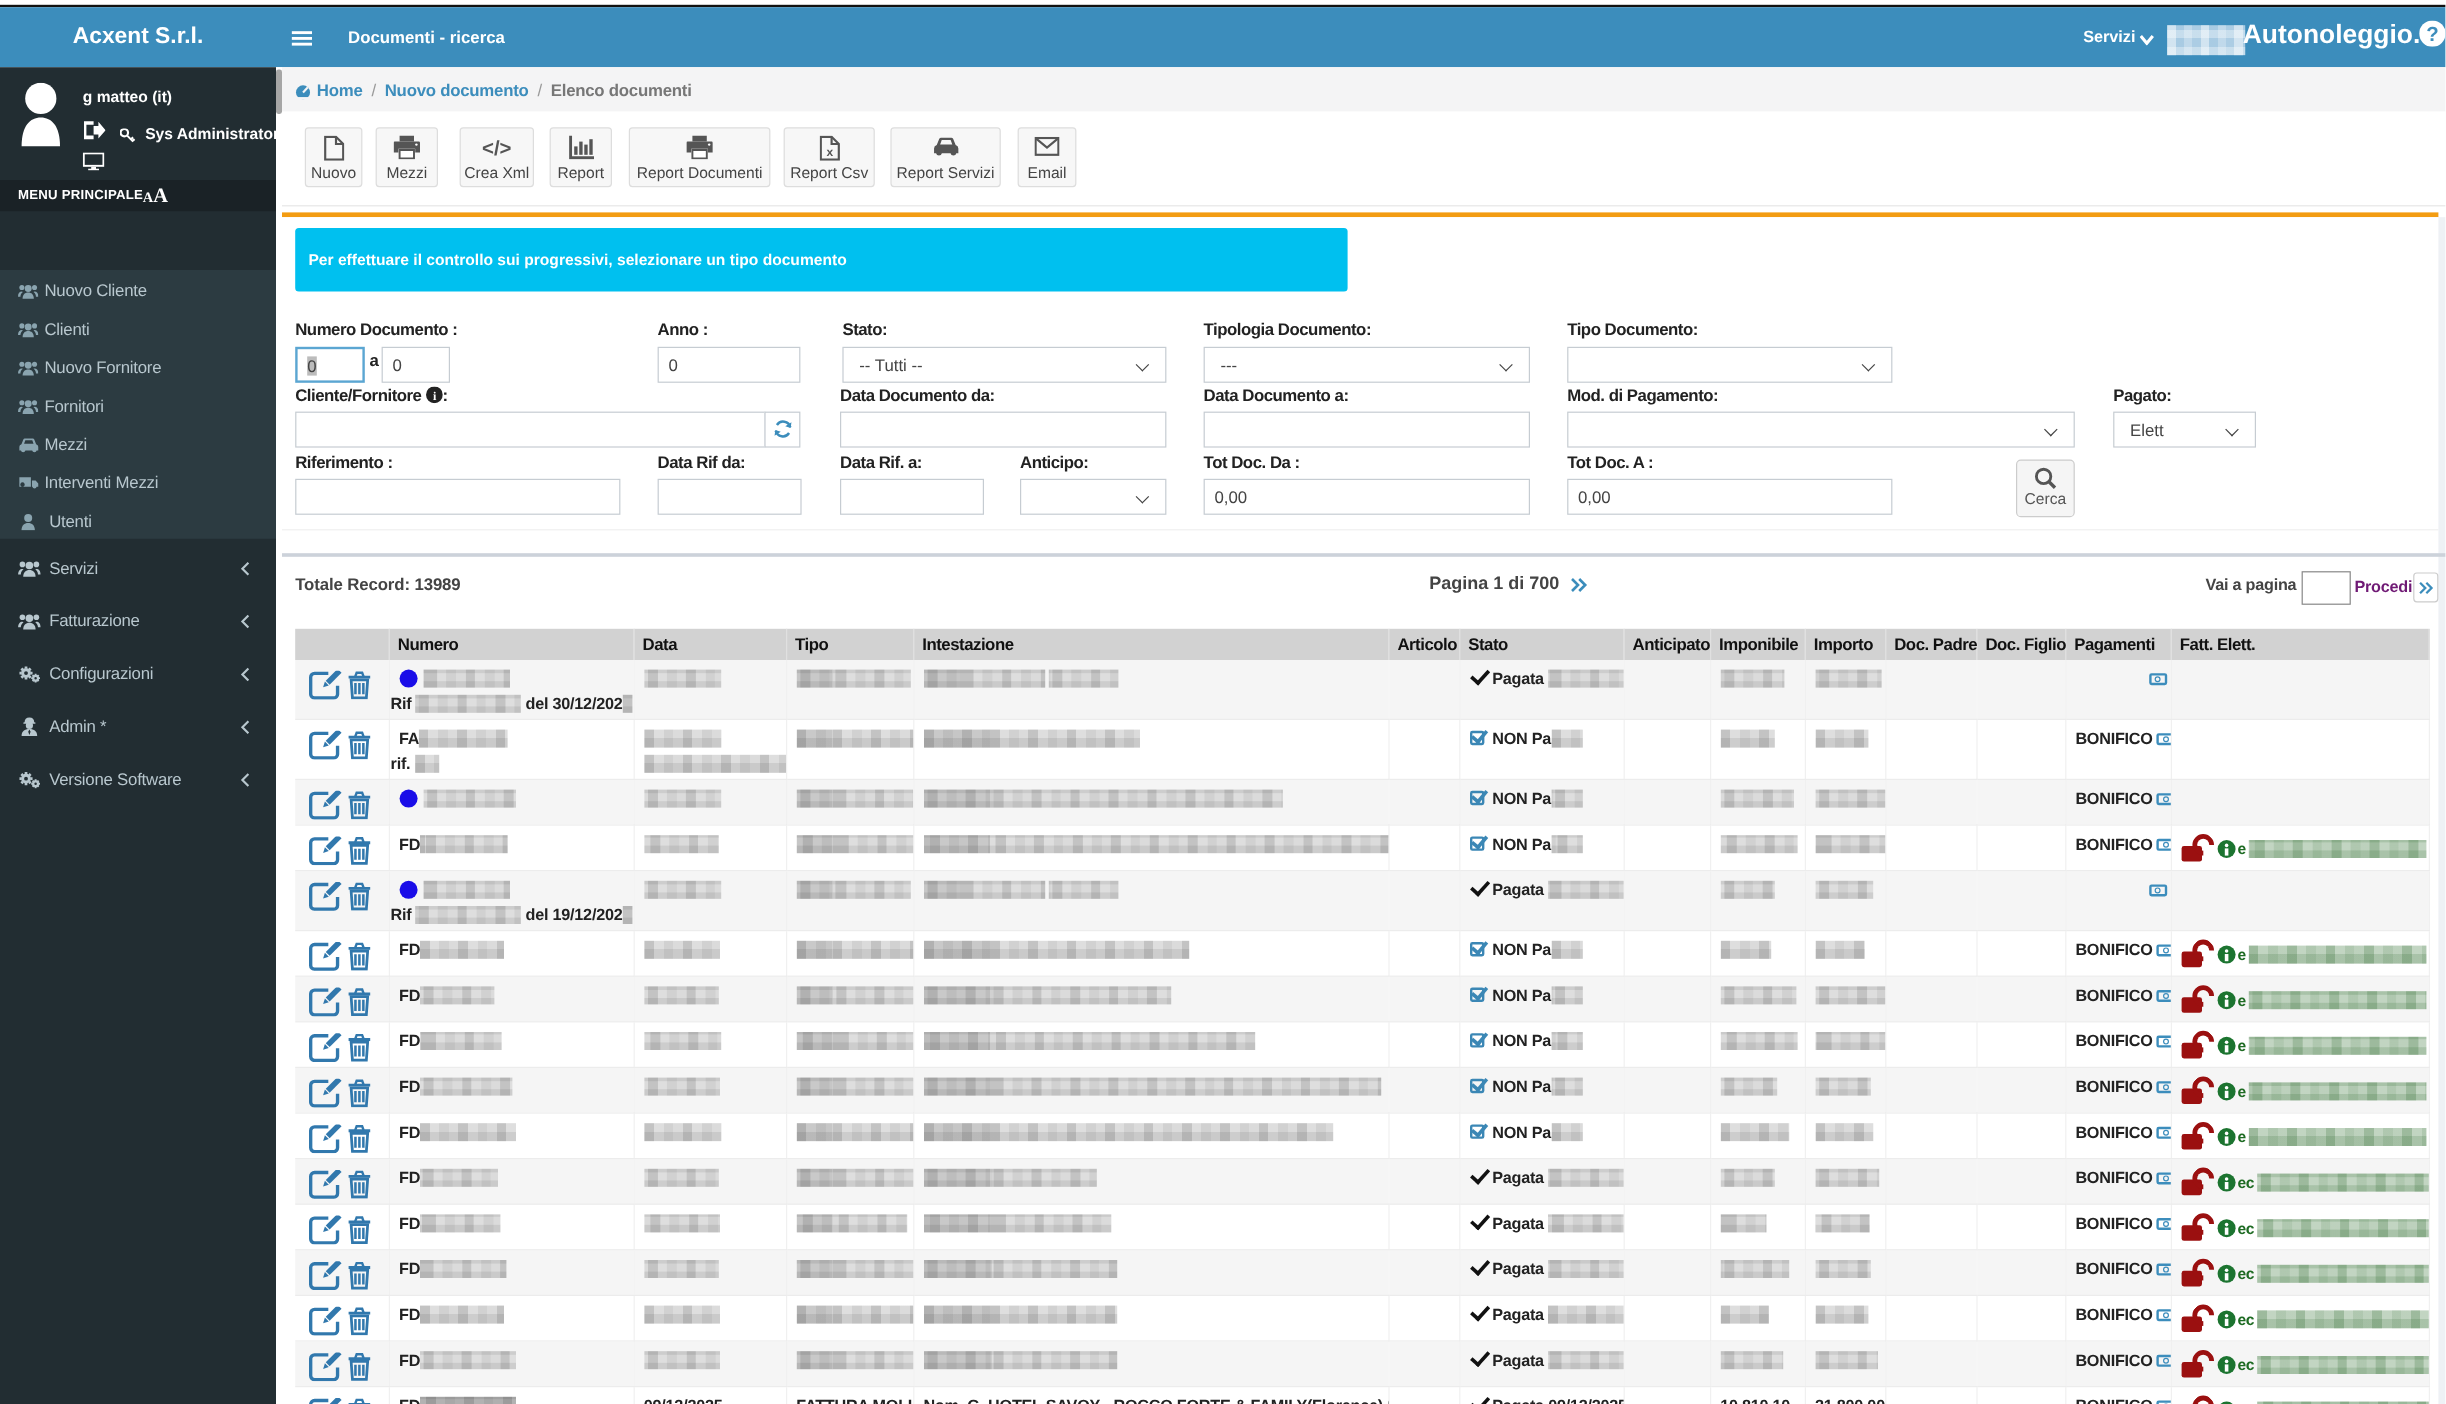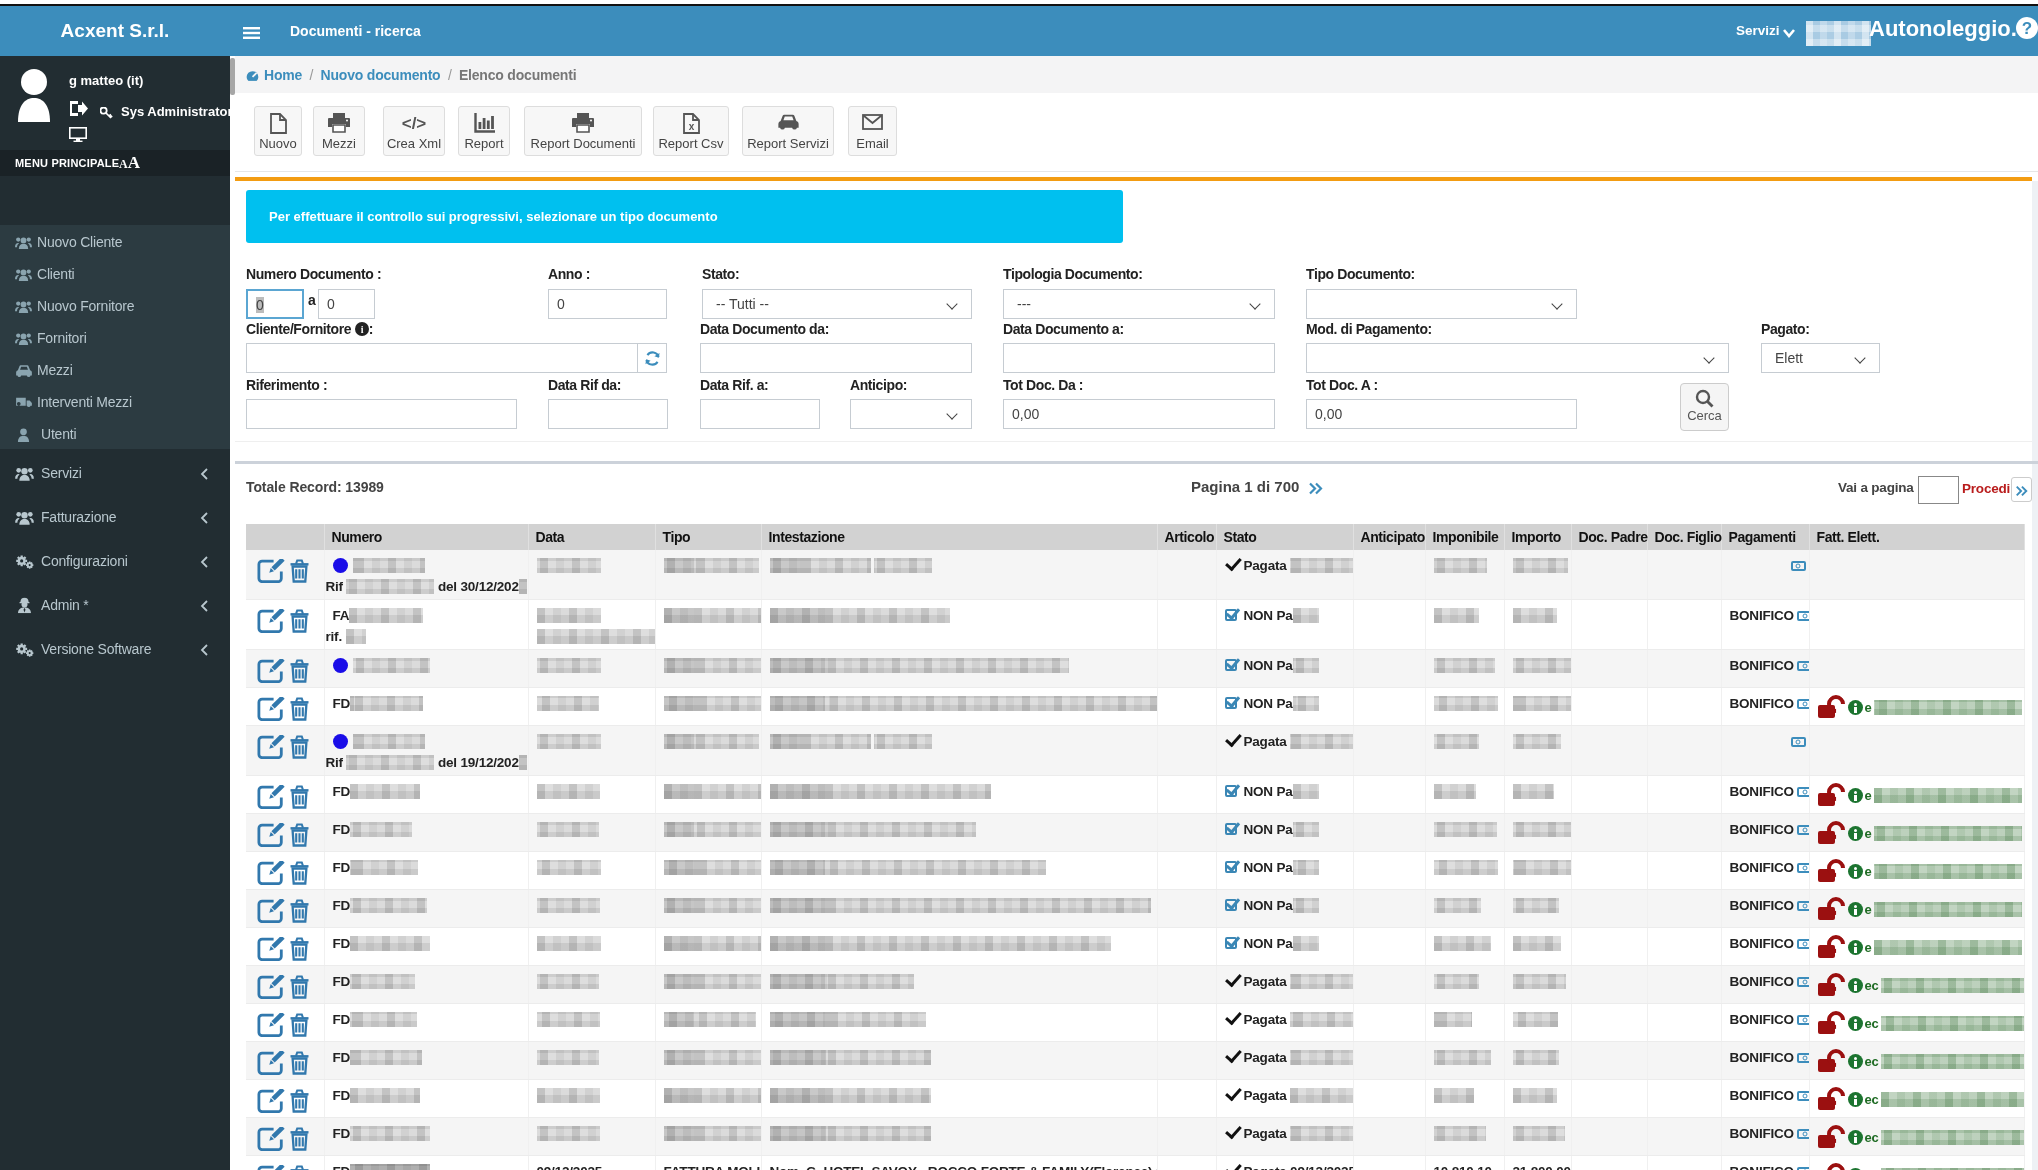--- a/index.html
+++ b/index.html
@@ -50,33 +50,33 @@
 #toolstrip{left:235px;top:93px;width:1803px;height:84px;background:#fff}
 #toolline{left:235px;top:171px;width:1803px;height:1px;background:#e6e6e6}
 .tbtn{position:absolute;top:106px;height:50px;background:#f7f7f7;border:1px solid #ddd;border-radius:3px;color:#444;text-align:center;font-size:13px}
 .tbtn .lb{position:absolute;bottom:4px;left:0;right:0;white-space:nowrap}
 .tbtn .ic{position:absolute;top:6px;left:0;right:0}
 
 #orange{left:235px;top:177px;width:1797px;height:4px;background:#f39c12}
 #box{left:235px;top:181px;width:1797px;height:989px;background:#fff}
 #rightmargin{left:2032px;top:181px;width:6px;height:989px;background:#eef1f5}
 #alert{left:246px;top:190px;width:877px;height:53px;background:#00c0ef;border-radius:3px;color:#fff;font-size:13px;font-weight:bold}
-#alert span{position:absolute;left:23px;top:19px}
+#alert span{position:absolute;left:11px;top:19px}
 .lab{position:absolute;font-size:14px;letter-spacing:-.4px;font-weight:bold;color:#222;white-space:nowrap}
 .inp{position:absolute;height:30px;border:1px solid #c6ccd2;background:#fff;font-size:14px;color:#444;line-height:28px;padding-left:8px}
 .sel{position:absolute;height:30px;border:1px solid #c6ccd2;background:#fff;font-size:14px;color:#444;line-height:28px;padding-left:13px}
 .sel:after{content:"";position:absolute;right:15px;top:10px;width:7px;height:7px;border-right:1.7px solid #444;border-bottom:1.7px solid #444;transform:rotate(45deg)}
 #line441{left:235px;top:441px;width:1797px;height:1px;background:#efefef}
 #steel{left:235px;top:461px;width:1803px;height:3px;background:#ccd2da}
 
 #totale{left:246px;top:479px;font-size:14px;font-weight:bold;color:#444;letter-spacing:-.1px}
 #pagina{left:1191px;top:478px;font-size:15px;font-weight:bold;color:#444}
 #vai{left:1838px;top:480px;font-size:13.5px;font-weight:bold;color:#444;letter-spacing:-.2px}
 #vaiinp{left:1918px;top:476px;width:41px;height:28px;border:1px solid #888;background:#fff}
-#procedi{left:1962px;top:481px;font-size:13.5px;font-weight:bold;color:#b91c1c;letter-spacing:-.2px}
+#procedi{left:1962px;top:481px;font-size:13.5px;font-weight:bold;color:#701a75;letter-spacing:-.2px}
 #procbtn{left:2011px;top:477px;width:21px;height:25px;border:1px solid #ccc;border-radius:3px;background:#fff;text-align:center}
 
 table{border-collapse:collapse;table-layout:fixed;width:1778px;font-size:13.5px;letter-spacing:-.2px}
 #tbl{left:246px;top:524px}
 th{background:#d2d2d2;font-weight:bold;color:#111;text-align:left;padding:4px 6px 4px 7px;height:26px;font-size:14px;letter-spacing:-.4px;border-right:1px solid #e0e0e0;white-space:nowrap;overflow:visible}
 td{padding:7px 8px 4px;vertical-align:top;line-height:17px;border-right:1px solid #f0f0f0;border-bottom:1px solid #ececec;white-space:nowrap;overflow:hidden;font-weight:bold;color:#222}
 tr.odd td{background:#f5f5f5}
 tr.odd .px{background-position:3px 2px,6px 3px}
 tr:nth-child(4n) .px{background-position:5px 1px,2px 2px}
 .dot{display:inline-block;width:15px;height:15px;border-radius:50%;background:#1a0de8;vertical-align:-3px;margin-right:5px}

